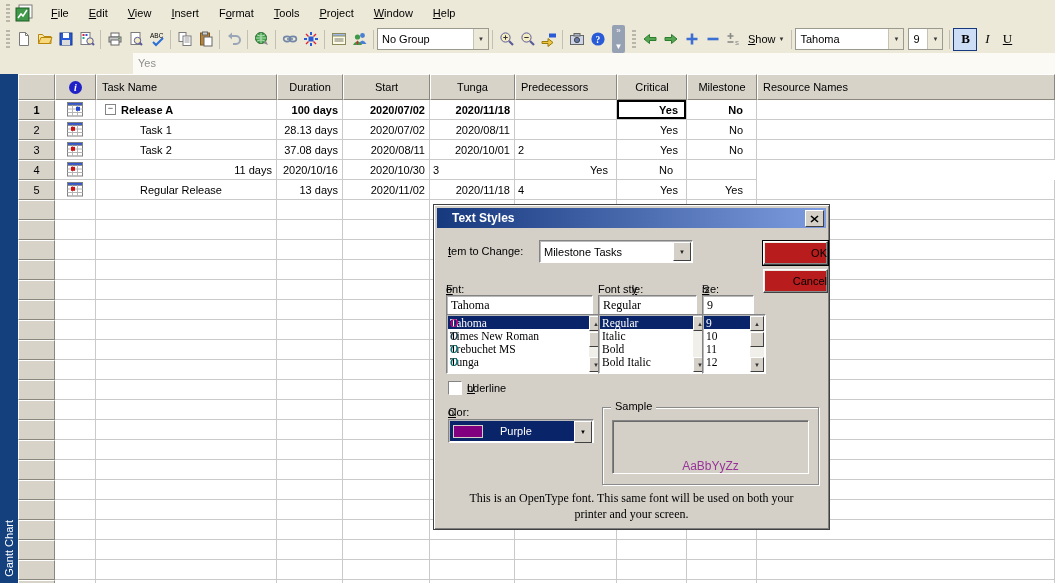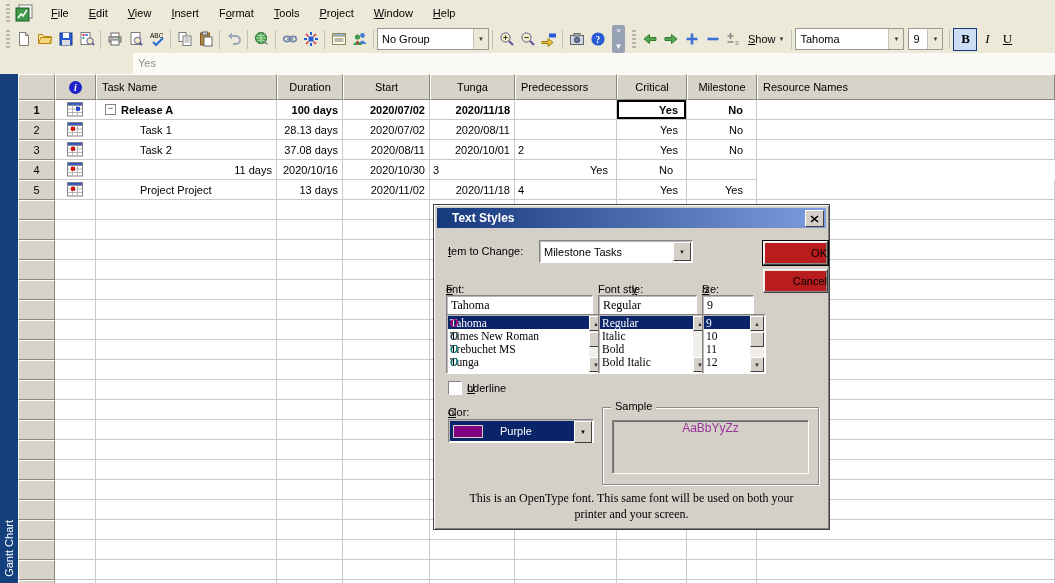--- a/index.html
+++ b/index.html
@@ -92,21 +92,21 @@
       font-size:6px;color:#333;display:flex;align-items:center;justify-content:center;flex:none}
   .sthumb{position:static;height:13px;margin:1px 0;background:#d4d0c8;border:1px solid;
       border-color:#fff #404040 #404040 #fff;flex:none}
   .sspacer{position:static;flex:1}
   .checkbox{width:12px;height:12px;background:#fff;border:1px solid;border-color:#848484 #fff #fff #848484}
   .colorsel{left:1px;top:1px;right:18px;bottom:1px;background:#0a246a;color:#fff;display:flex;
       align-items:center;gap:17px;padding-left:3px}
   .colorsel .swatch{position:static;width:28px;height:11px;border:1px solid #d4d0c8}
   .group{border:1px solid #8a8a8a;box-shadow:1px 1px 0 #fff,inset 1px 1px 0 #fff}
   .group-label{position:absolute;top:-8px;left:8px;background:#d4d0c8;padding:0 4px;white-space:nowrap}
-  .sampletext{display:flex;align-items:flex-start;justify-content:center;font-size:12px}
+  .sampletext{display:flex;align-items:flex-end;justify-content:center;font-size:12px}
   .desc{font-family:"Liberation Serif",serif;font-size:12px;text-align:center;line-height:1.3}
 </style>
 </head>
 <body>
 
 <div class="app">
 
   <div class="menubar">
     <span class="drag"></span>
     <span class="appicon">
@@ -439,21 +439,21 @@
         <div class="trow data">
           <div class="cell num col-num">5</div>
           <div class="cell col-info">
             <svg width="16" height="15" viewBox="0 0 16 15">
               <rect x="0.5" y="0.5" width="15" height="13.5" fill="#fff" stroke="#808080"></rect>
               <rect x="0.5" y="0.5" width="15" height="2.8" fill="#3355cc" stroke="#808080"></rect>
               <path d="M5.5 3.3v10.5 M10.5 3.3v10.5 M0.5 7h15 M0.5 10.5h15" stroke="#b4b4b4" fill="none"></path>
               <rect x="4" y="4.8" width="4" height="4" fill="#cc1111"></rect>
             </svg>
           </div>
-          <div class="cell col-task sub">Project Project</div>
+          <div class="cell col-task sub">Regular Release</div>
           <div class="cell col-duration">13 days</div>
           <div class="cell col-start">2020/11/02</div>
           <div class="cell col-finish">2020/11/18</div>
           <div class="cell col-pred">4</div>
           <div class="cell col-critical">Yes</div>
           <div class="cell col-milestone">Yes</div>
           <div class="cell col-resource"></div>
         </div>
         <div class="trow empty">
           <div class="cell num col-num"></div>

